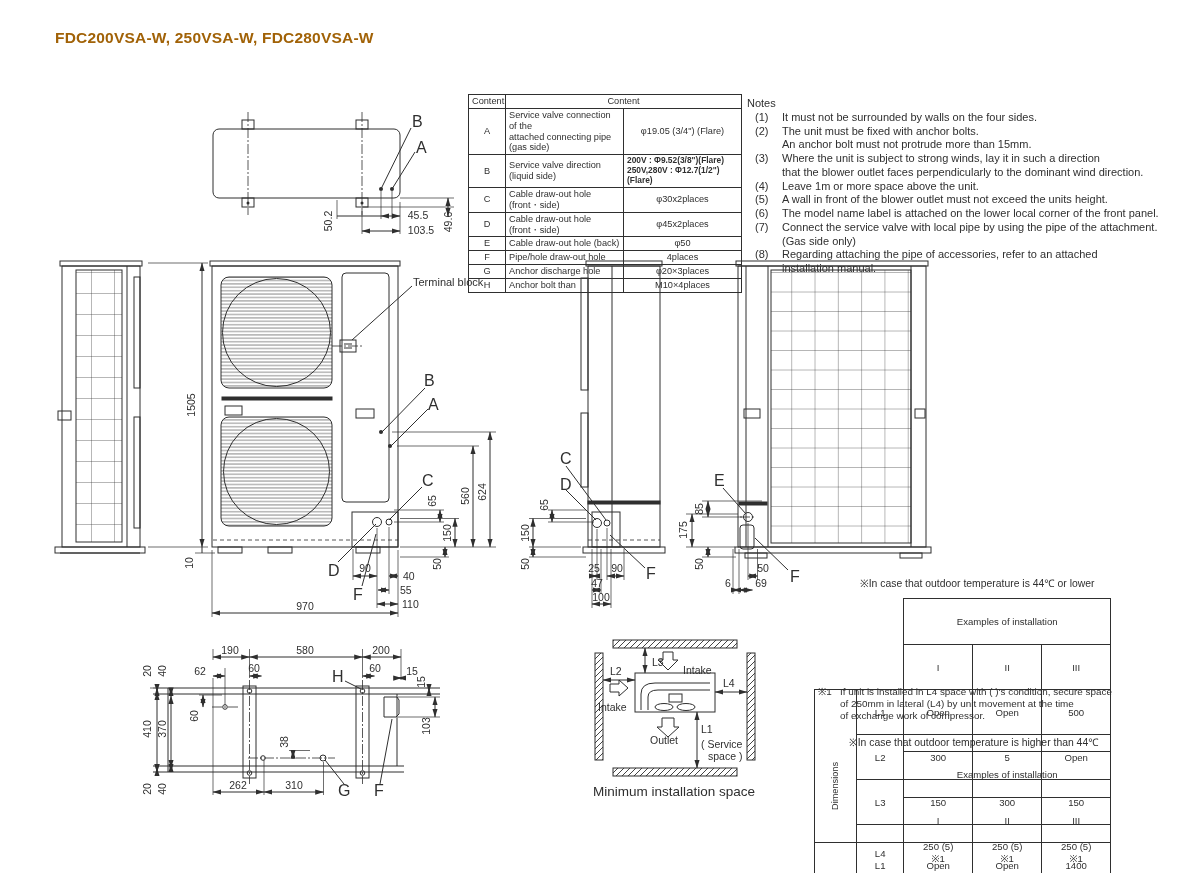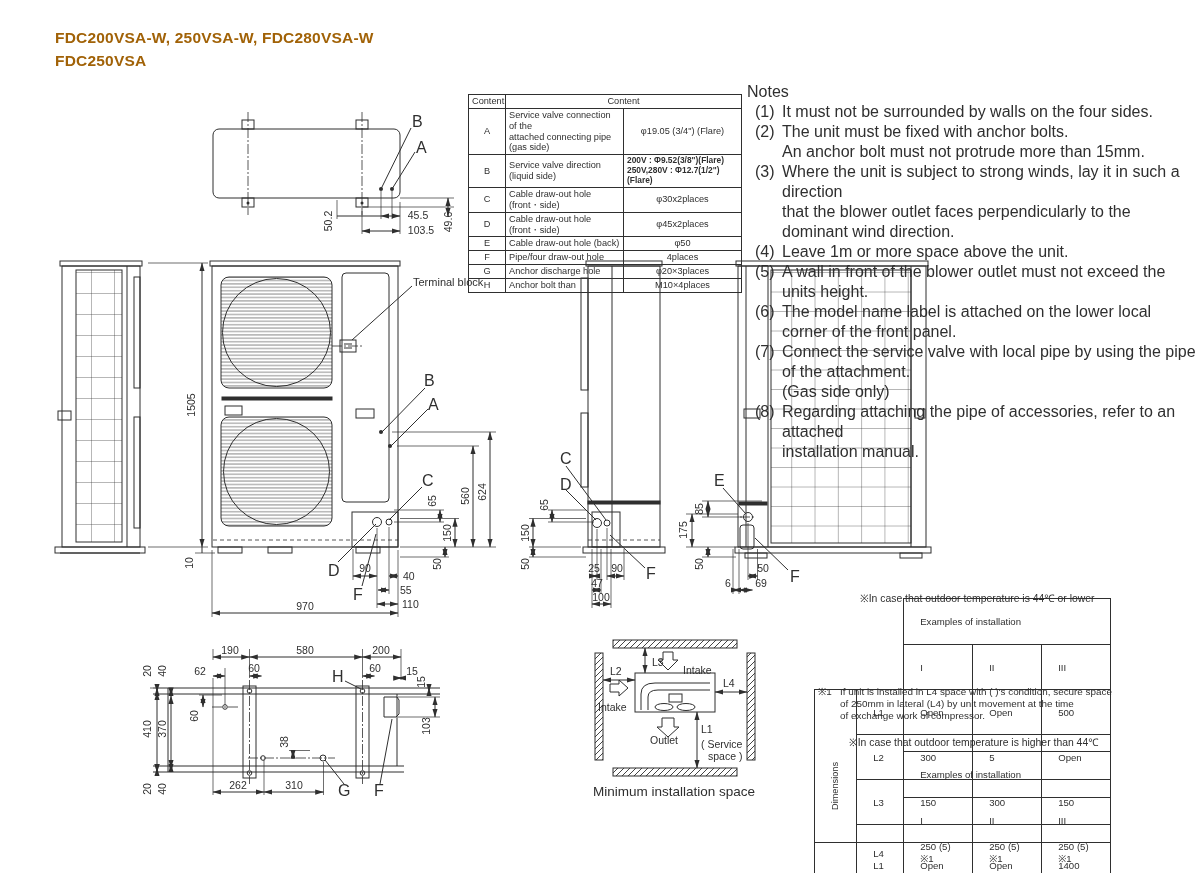--- a/index.html
+++ b/index.html
@@ -11,31 +11,31 @@
   #symtab{left:468px;top:94px}
   table.sym{border-collapse:collapse;table-layout:fixed;width:274px;font-size:9.2px;line-height:1.18}
   .sym td,.sym th{border:1px solid #2f2f2f;padding:1px 3px;vertical-align:middle;font-weight:normal}
   .sym .c-sym{text-align:center;width:30px}
   .sym .c-desc{width:156px}
   .sym .c-val{width:86px;text-align:center}
   .sym .hdr{text-align:center}
   .sym .pre{white-space:pre-line}
   .sym .boldval{font-weight:bold;font-size:8.4px;text-align:left;white-space:pre-line}
   
-  #notes{left:747px;top:82px;width:450px;font-size:16px;line-height:1.25}
+  #notes{left:747px;top:97px;width:450px;font-size:11px;line-height:1.25}
   .note-item{display:grid;grid-template-columns:27px 1fr;margin-left:8px}
   .note-text{white-space:pre-line}
   
   .dimcap{font-size:10.4px;white-space:nowrap}
   table.dim{border-collapse:collapse;table-layout:fixed;font-size:9.6px}
-  .dim td{border:1px solid #2f2f2f;text-align:left;padding:16px;height:12px}
+  .dim td{border:1px solid #2f2f2f;text-align:center;padding:16px;height:12px}
   .dim td.blank{border:none}
   .dim .rot{writing-mode:vertical-rl;transform:rotate(180deg);margin:auto;line-height:1;font-size:9.2px}
   #t1{left:814px;top:598px}#t2{left:814px;top:751px}
-  #t1cap{left:860px;top:591px}#t2cap{left:849px;top:735px}
+  #t1cap{left:860px;top:576px}#t2cap{left:849px;top:735px}
   #fn1{left:818px;top:686px;width:320px;font-size:9.9px;line-height:1.2;display:grid;grid-template-columns:22px 1fr}
   
   #draw{left:0;top:0}
   .ln{stroke:#2f2f2f;fill:none;stroke-width:1}
   .thin{stroke-width:.7}
   .cl{stroke-dasharray:10 2 2 2;stroke-width:.8}
   .dash{stroke-dasharray:4 3;stroke-width:.8}
   text{font-family:"Liberation Sans",sans-serif;fill:#2f2f2f;stroke:none}
   .dt{font-size:10.5px}
   .ld{font-size:16px}
@@ -401,21 +401,20 @@
     <text class="dt" x="598" y="711">Intake</text>
     <text class="dt" x="650" y="744">Outlet</text>
     <text class="dt" x="701" y="748">( Service</text>
     <text class="dt" x="708" y="760">space )</text>
     <text class="cap" x="593" y="796">Minimum installation space</text>
   </g>
 </svg>
 
 <div id="title" class="abs">
   <div>FDC200VSA-W, 250VSA-W, FDC280VSA-W</div>
-  <div>FDC250VSA</div>
 </div>
 
 <div id="symtab" class="abs">
   <table class="sym">
     <tbody>
         <tr>
       <th class="c-sym hdr">Content</th>
       <th class="hdr" colspan="2">Content</th>
     </tr>
     <tr>
@@ -440,21 +439,21 @@
       <td class="c-desc">Cable draw-out hole (front・side)</td>
       <td class="c-val">φ45x2places</td>
     </tr>
     <tr>
       <td class="c-sym">E</td>
       <td class="c-desc">Cable draw-out hole (back)</td>
       <td class="c-val">φ50</td>
     </tr>
     <tr>
       <td class="c-sym">F</td>
-      <td class="c-desc">Pipe/four draw-out hole</td>
+      <td class="c-desc">Pipe/hole draw-out hole</td>
       <td class="c-val">4places</td>
     </tr>
     <tr>
       <td class="c-sym">G</td>
       <td class="c-desc">Anchor discharge hole</td>
       <td class="c-val">φ20×3places</td>
     </tr>
     <tr>
       <td class="c-sym">H</td>
       <td class="c-desc">Anchor bolt than</td>

